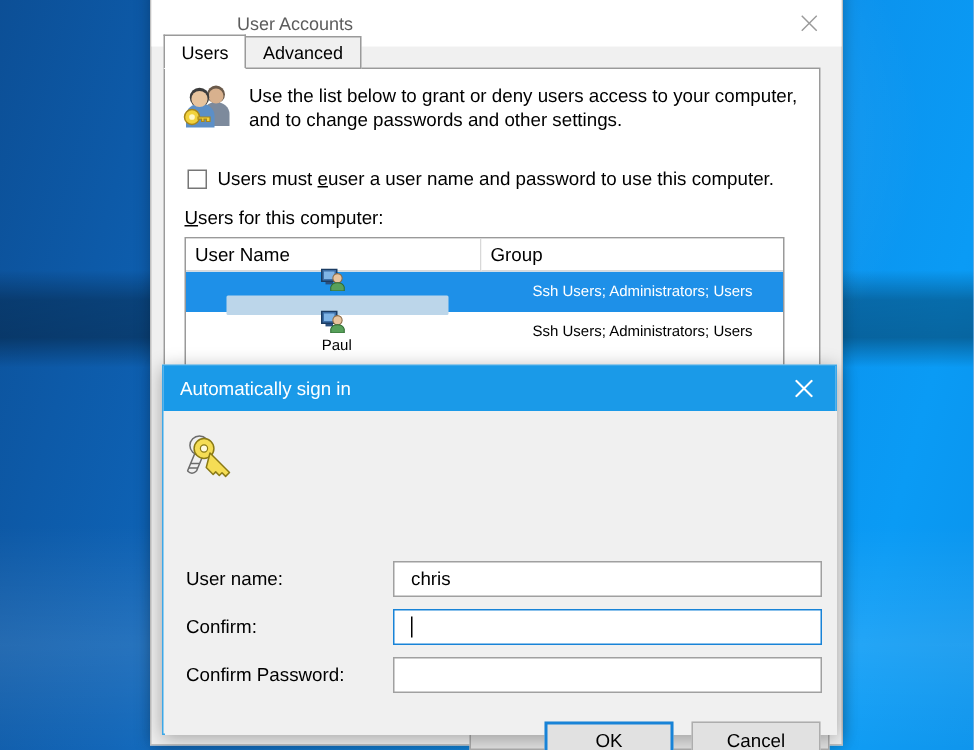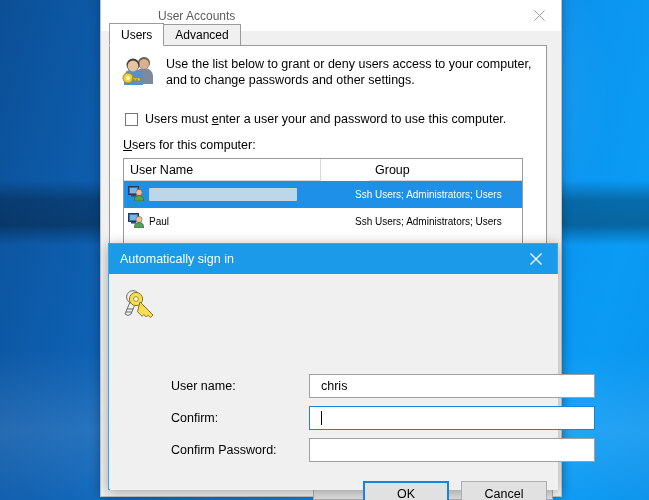--- a/index.html
+++ b/index.html
@@ -146,31 +146,31 @@
   .lv-head-cell {
     font-size: 12.5px;
     display: flex; align-items: center;
     padding-left: 6px;
     border-right: 1px solid #d8d8d8;
     border-bottom: 1px solid #d8d8d8;
     background: #fff;
     box-sizing: border-box;
   }
   .lv-head-cell.c1 { width: 197px; }
-  .lv-head-cell.c2 { flex: 1; border-right: none; margin-left: 48px; }
+  .lv-head-cell.c2 { flex: 1; border-right: none; }
   .lv-row {
     display: flex; align-items: center;
     height: 27px;
     font-size: 10px;
     gap: 28px;
   }
   .lv-row.selected { background: #1e90e8; color: #ffffff; }
   .lv-cell-name {
     width: 197px; display: flex; align-items: center;
-    padding-left: 4px; box-sizing: border-box;
+    padding-left: 4px; box-sizing: border-box; flex-direction: column;
   }
   .lv-cell-group { flex: 1; padding-left: 6px; box-sizing: border-box; }
   .user-ico { width: 17px; flex: 0 0 17px; margin-right: 4px; }
   .redaction {
     display: inline-block;
     width: 148px; height: 13px;
     background: #bcd6ea;
     border-radius: 1px;
   }
 
@@ -217,21 +217,21 @@
   #al-intro {
     position: absolute; left: 12px; top: 12px;
     width: 425px; display: flex;
   }
   #keys-icon { width: 46px; flex: 0 0 46px; padding-top: 2px; }
   #al-intro-text { font-size: 12.5px; line-height: 16px; }
 
   .field-row {
     position: absolute;
     left: 14px; width: 424px; height: 24px;
-    display: flex; align-items: center; margin-left: 47px;
+    display: flex; align-items: center;
   }
   .field-label { width: 138px; font-size: 12.5px; }
   .field-input {
     width: 286px; height: 24px;
     border: 1px solid #a0a0a0;
     background: #ffffff;
     box-sizing: border-box;
     display: flex; align-items: center;
     padding-left: 11px;
     font-size: 12.5px;
@@ -303,21 +303,21 @@
         </svg>
       </div>
       <div id="ua-intro-text">
         <div>Use the list below to grant or deny users access to your computer,</div>
         <div>and to change passwords and other settings.</div>
       </div>
     </div>
 
     <div id="ua-checkbox-row">
       <span class="wincheck"></span>
-      <span><span>Users must </span><span class="acc" style="text-decoration:underline">e</span><span>nter a user your and password to use this computer.</span></span>
+      <span><span>Users must </span><span class="acc" style="text-decoration:underline">e</span><span>user a user name and password to use this computer.</span></span>
     </div>
 
     <div id="ua-listlabel"><span class="acc">U</span><span>sers for this computer:</span></div>
 
     <div id="ua-listview">
       <div id="lv-header">
         <div class="lv-head-cell c1">User Name</div>
         <div class="lv-head-cell c2">Group</div>
       </div>
 

